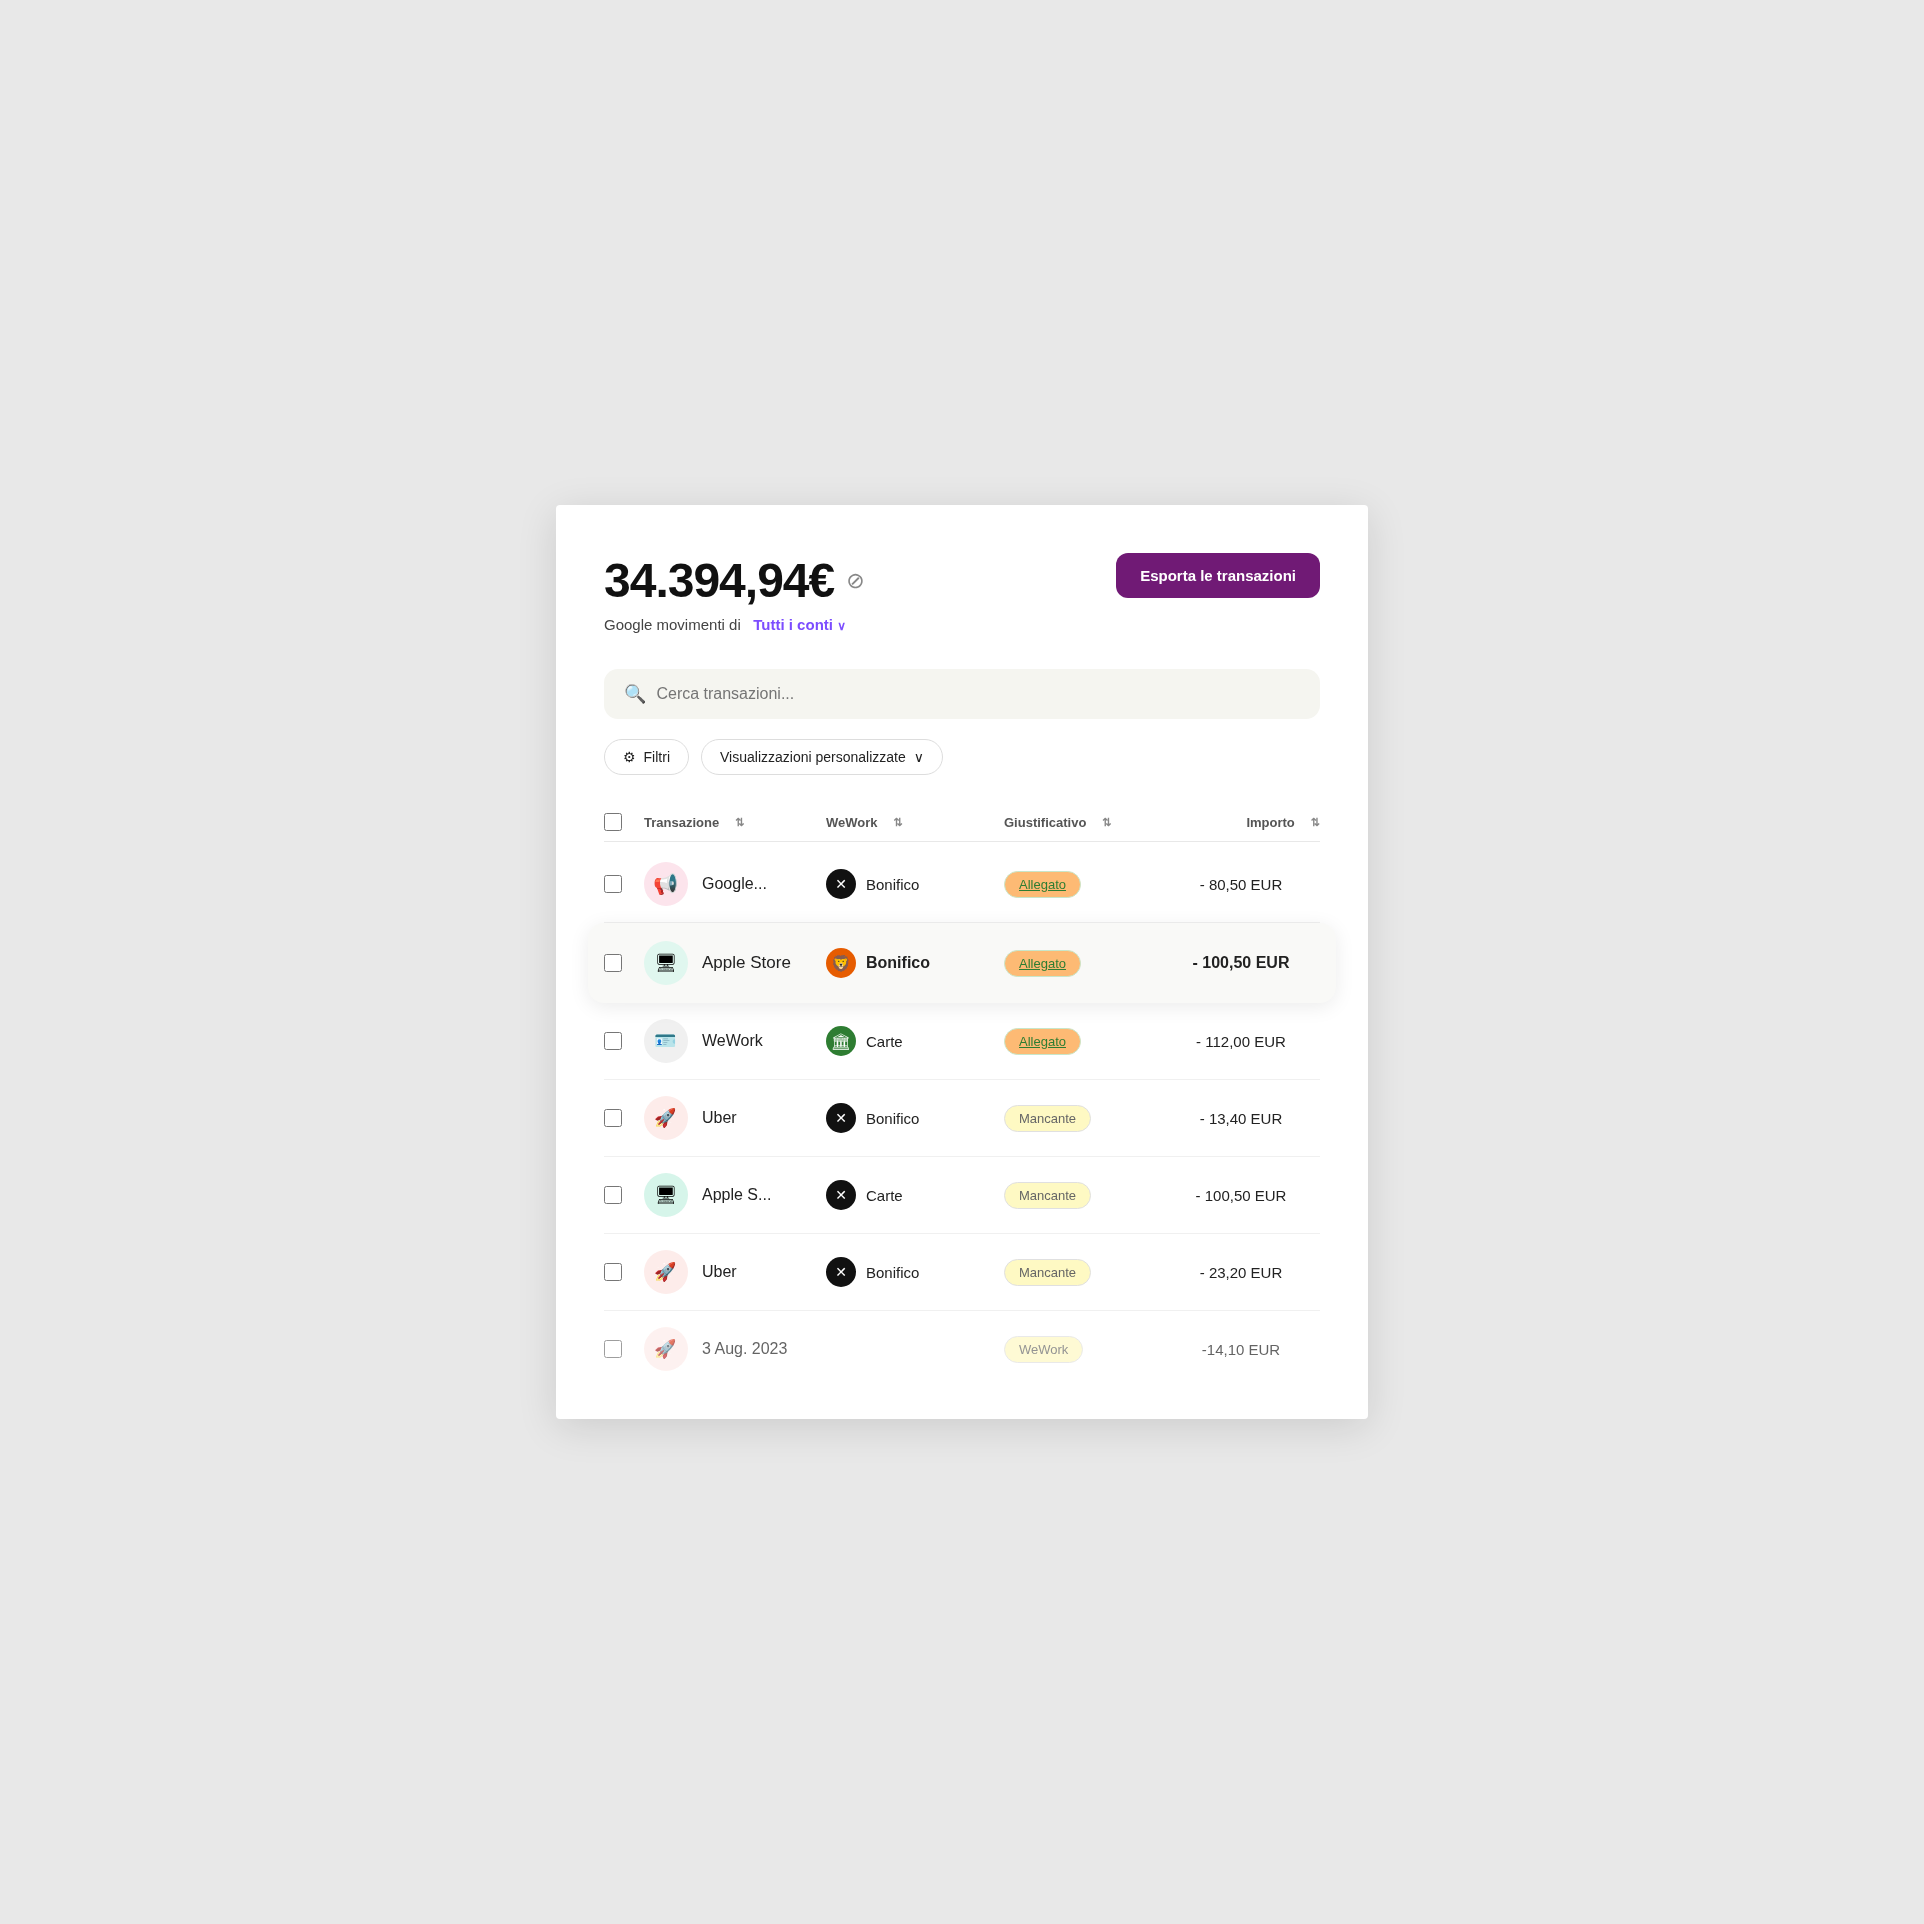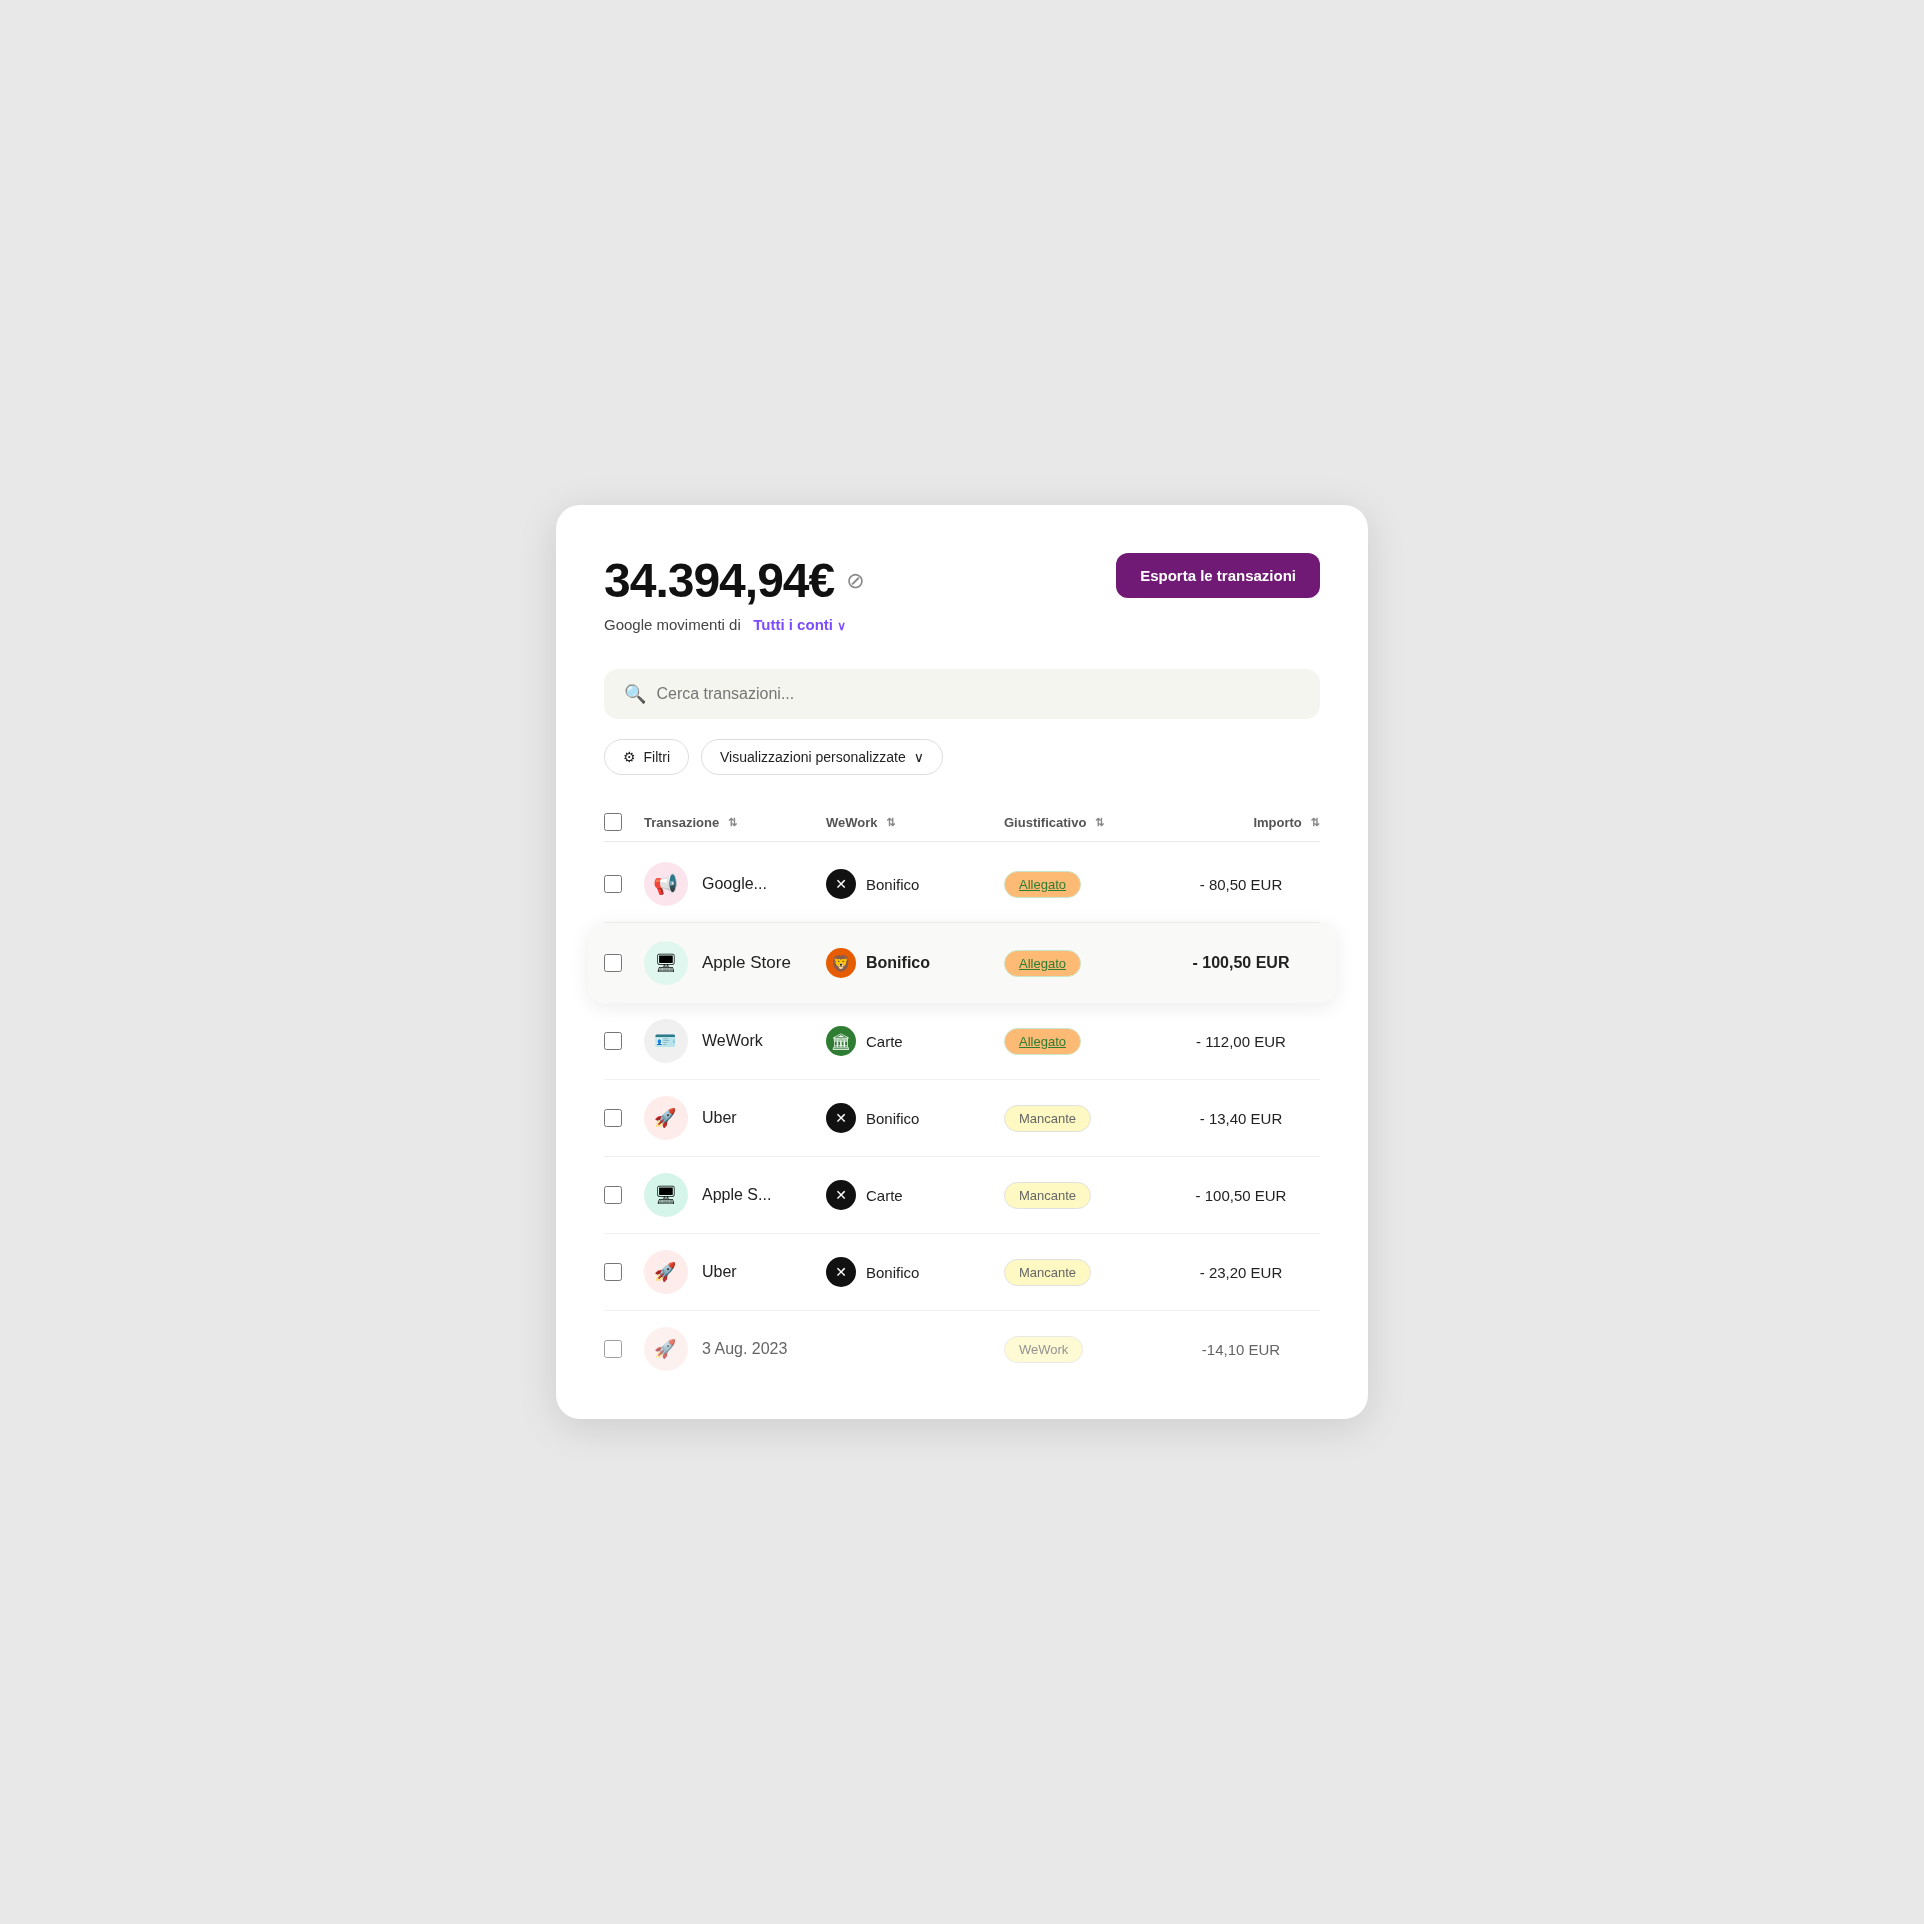--- a/index.html
+++ b/index.html
@@ -8,21 +8,21 @@
       background: #e8e8e8;
       display: flex;
       justify-content: center;
       align-items: center;
       min-height: 100vh;
       font-family: -apple-system, BlinkMacSystemFont, 'Segoe UI', Helvetica, Arial, sans-serif;
     }
 
     .card {
       background: #ffffff;
-      border-radius: 24px;
+      border-radius: 4px;
       width: 812px;
       padding: 48px 48px 32px 48px;
       box-shadow: 0 8px 40px rgba(0,0,0,0.12);
       position: relative;
       overflow: hidden;
     }
 
     
     .header {
       display: flex;
@@ -137,21 +137,21 @@
       border-bottom: 1.5px solid #e8e8e8;
       margin-bottom: 4px;
     }
 
     .th {
       font-size: 13px;
       font-weight: 600;
       color: #555;
       display: flex;
       align-items: center;
-      gap: 9px;
+      gap: 16px;
     }
 
     .th-right {
       justify-content: flex-end;
     }
 
     .sort-icon {
       font-size: 11px;
       color: #888;
     }

